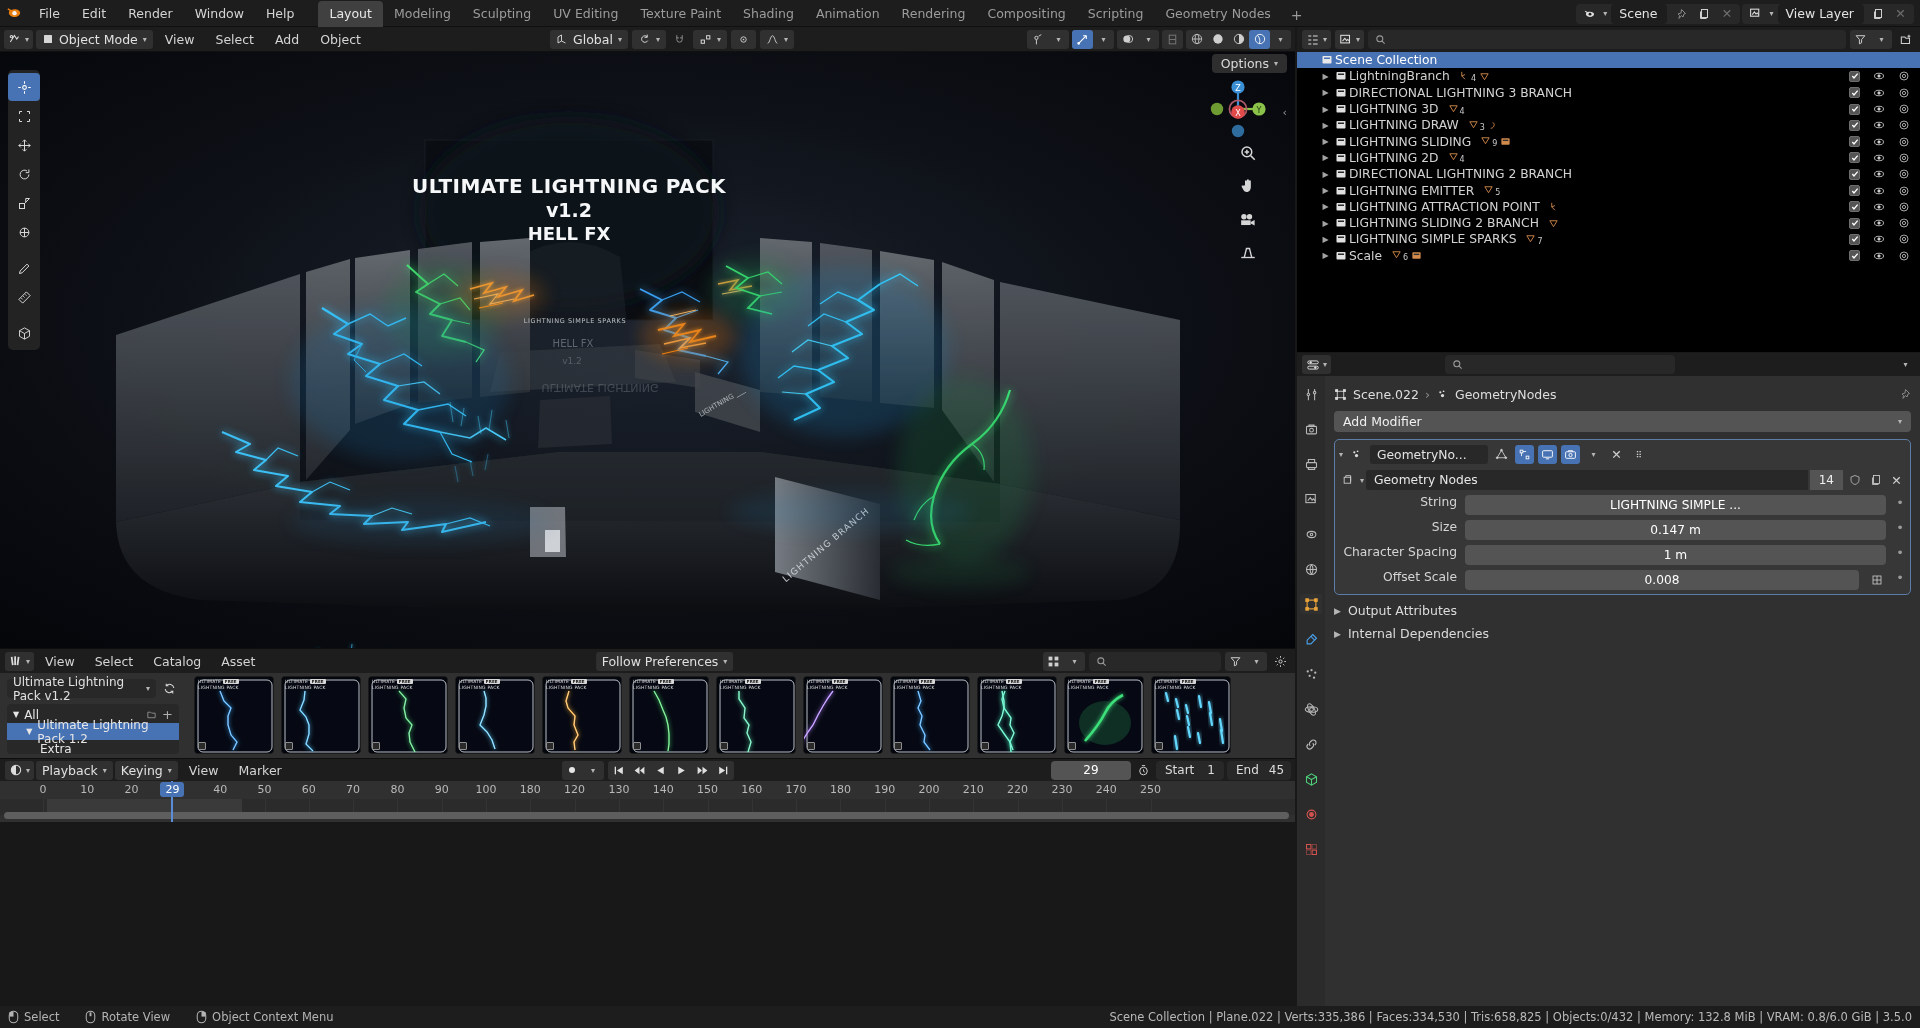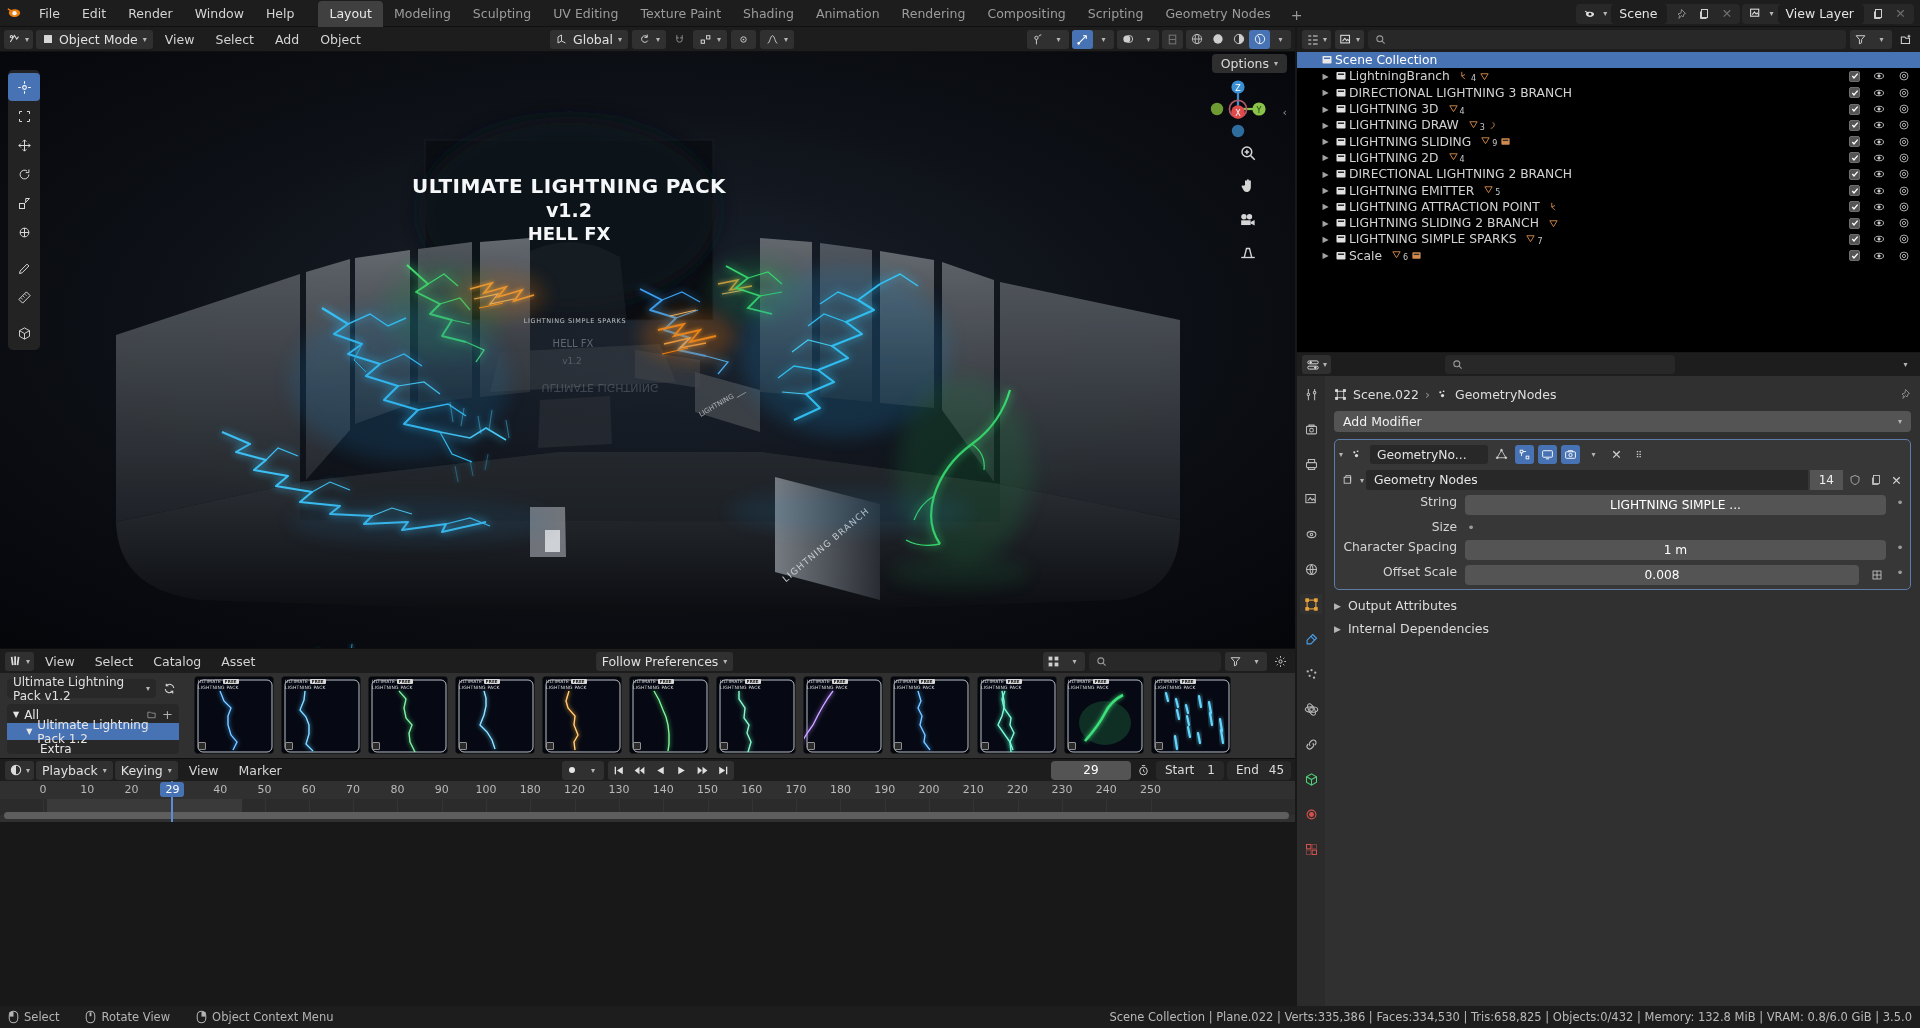--- a/index.html
+++ b/index.html
@@ -1961,20 +1961,21 @@
         </div>
 
         <div id="prop-fields">
             <div class="prow">
               <span class="plabel">String</span>
               <span class="pval">LIGHTNING SIMPLE ...</span>
               <span class="pdot">•</span>
             </div>
             <div class="prow">
               <span class="plabel">Size</span>
+              <span class="pval">0.147 m</span>
               <span class="pdot">•</span>
             </div>
             <div class="prow">
               <span class="plabel">Character Spacing</span>
               <span class="pval">1 m</span>
               <span class="pdot">•</span>
             </div>
             <div class="prow">
               <span class="plabel">Offset Scale</span>
               <span class="pval">0.008</span>

